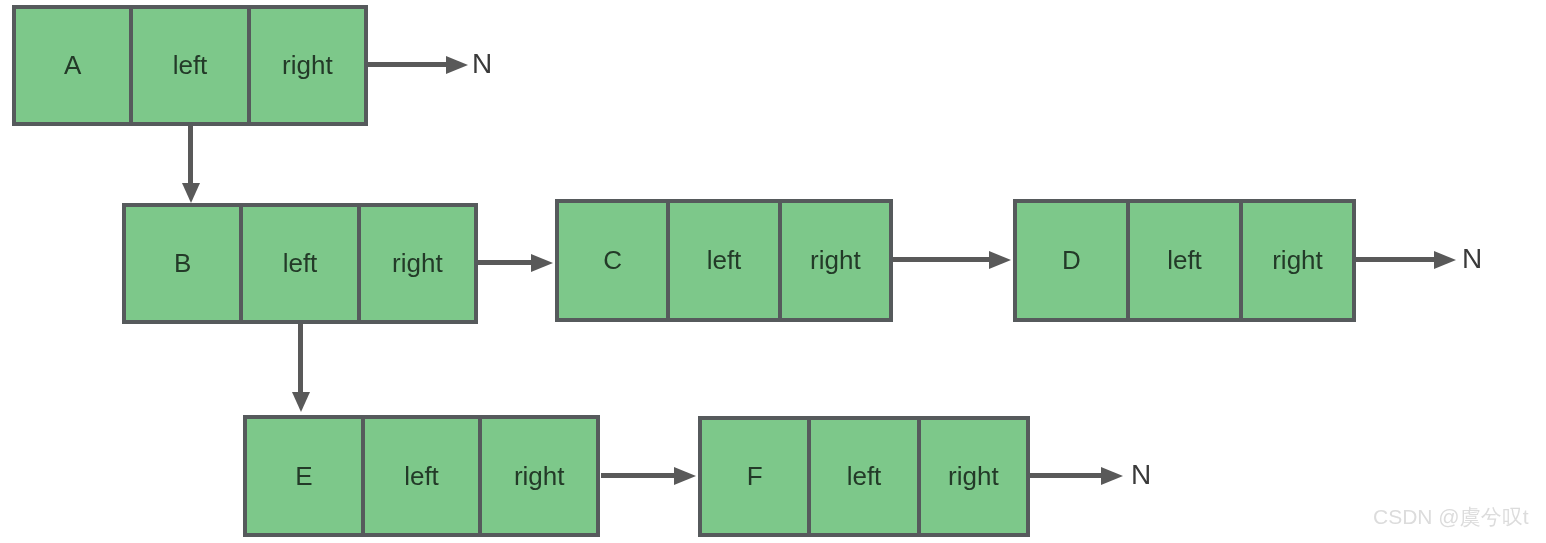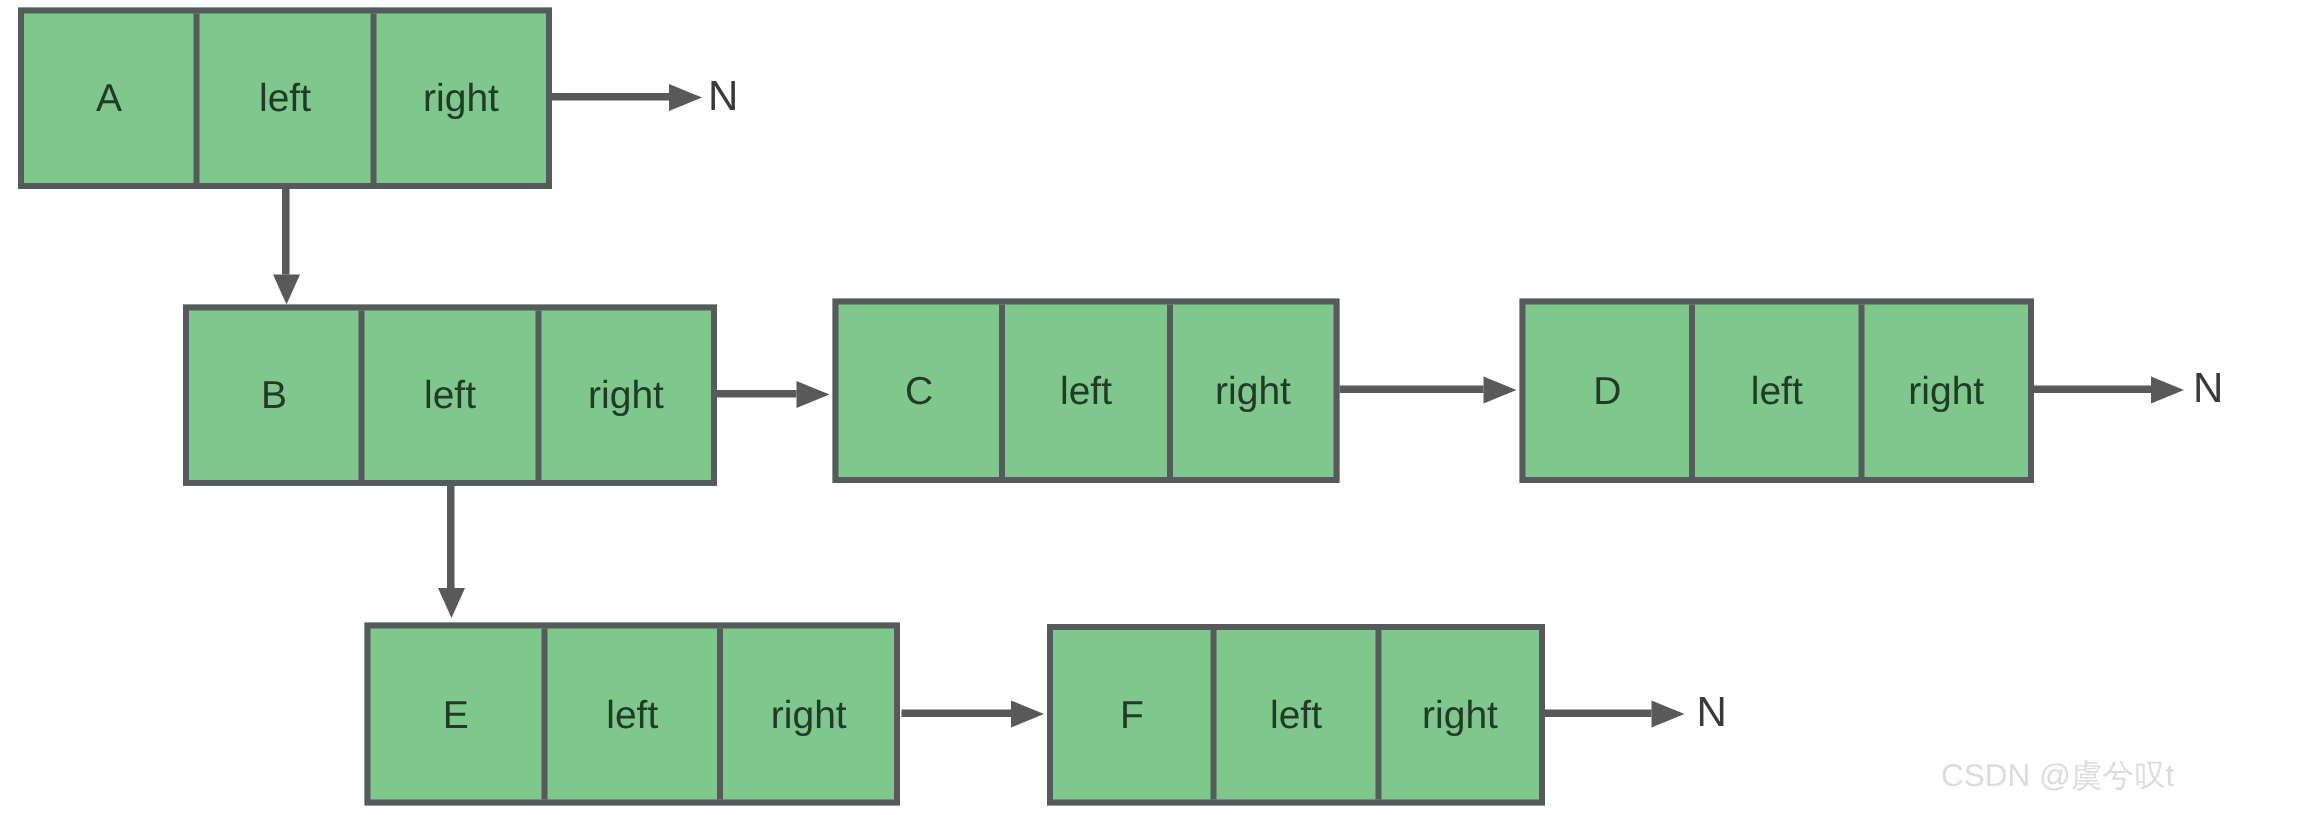--- a/index.html
+++ b/index.html
@@ -96,21 +96,21 @@
     color:var(--null-text);
     line-height:1;
     user-select:none;
   }
   .n-a{left:472px;  top:50px;}
   .n-d{left:1462px; top:245px;}
   .n-f{left:1131px; top:461px;}
   
   .watermark{
     position:absolute;
-    left:1294px;
+    left:1373px;
     top:503px;
     font-size:21px;
     color:var(--watermark-text);
     white-space:nowrap;
     user-select:none;
   }
 </style>
 </head>
 <body>
 

